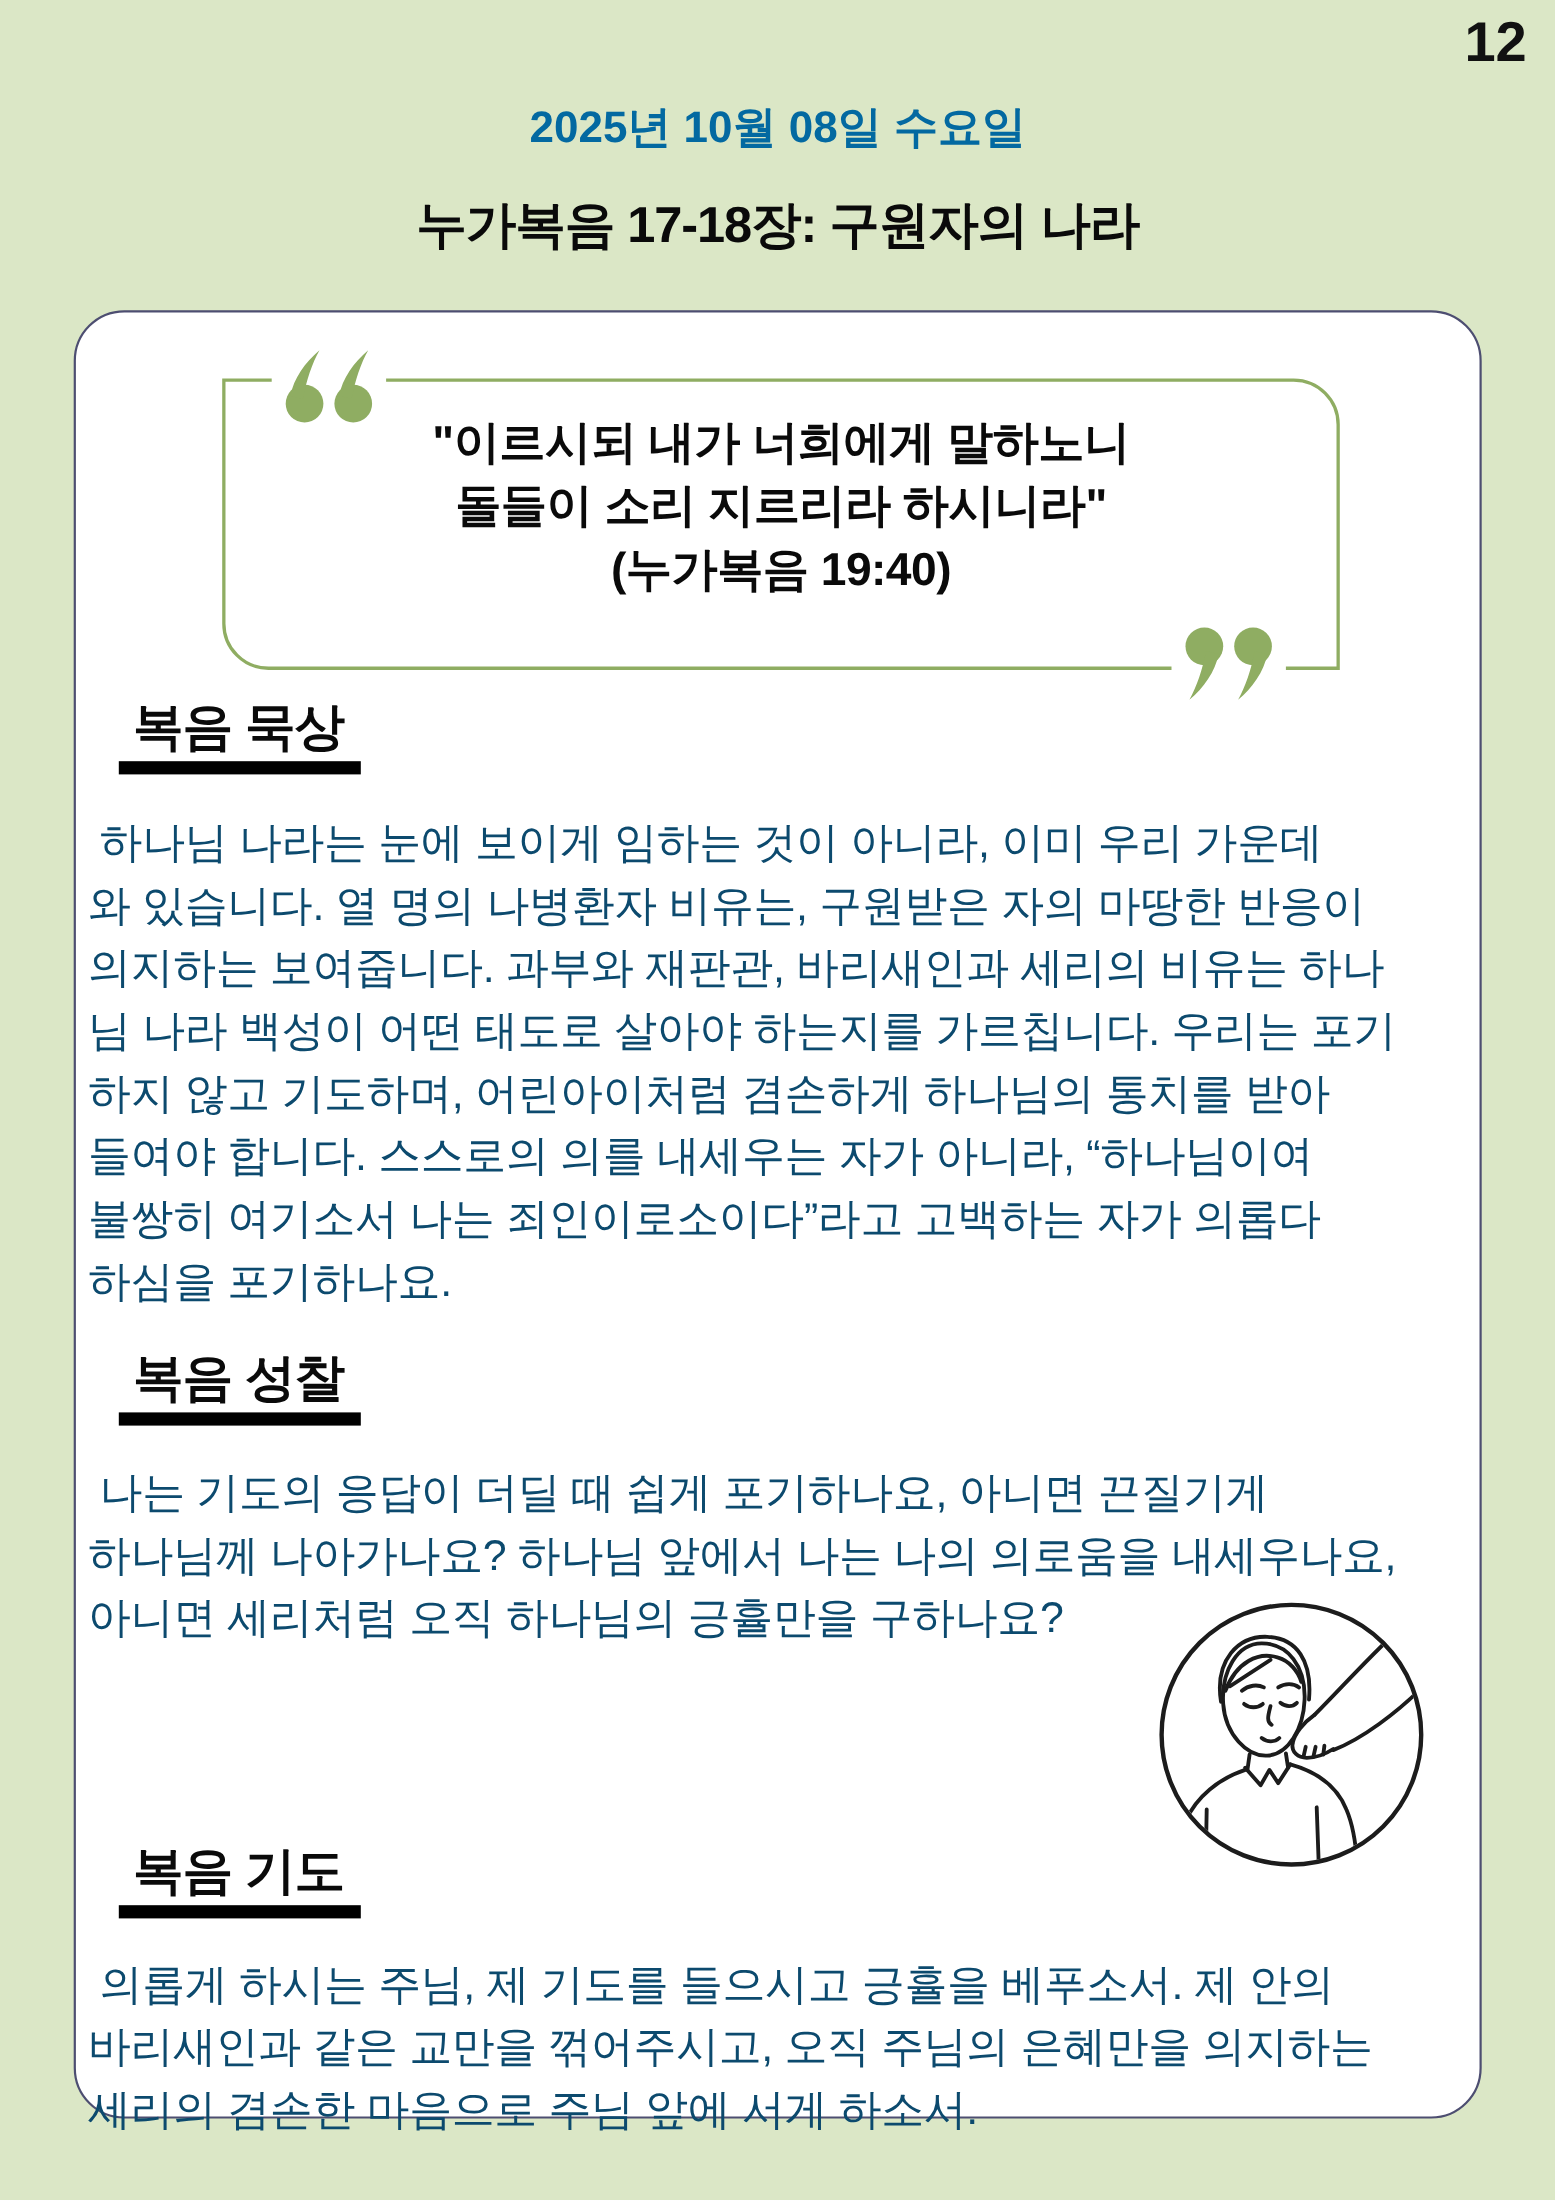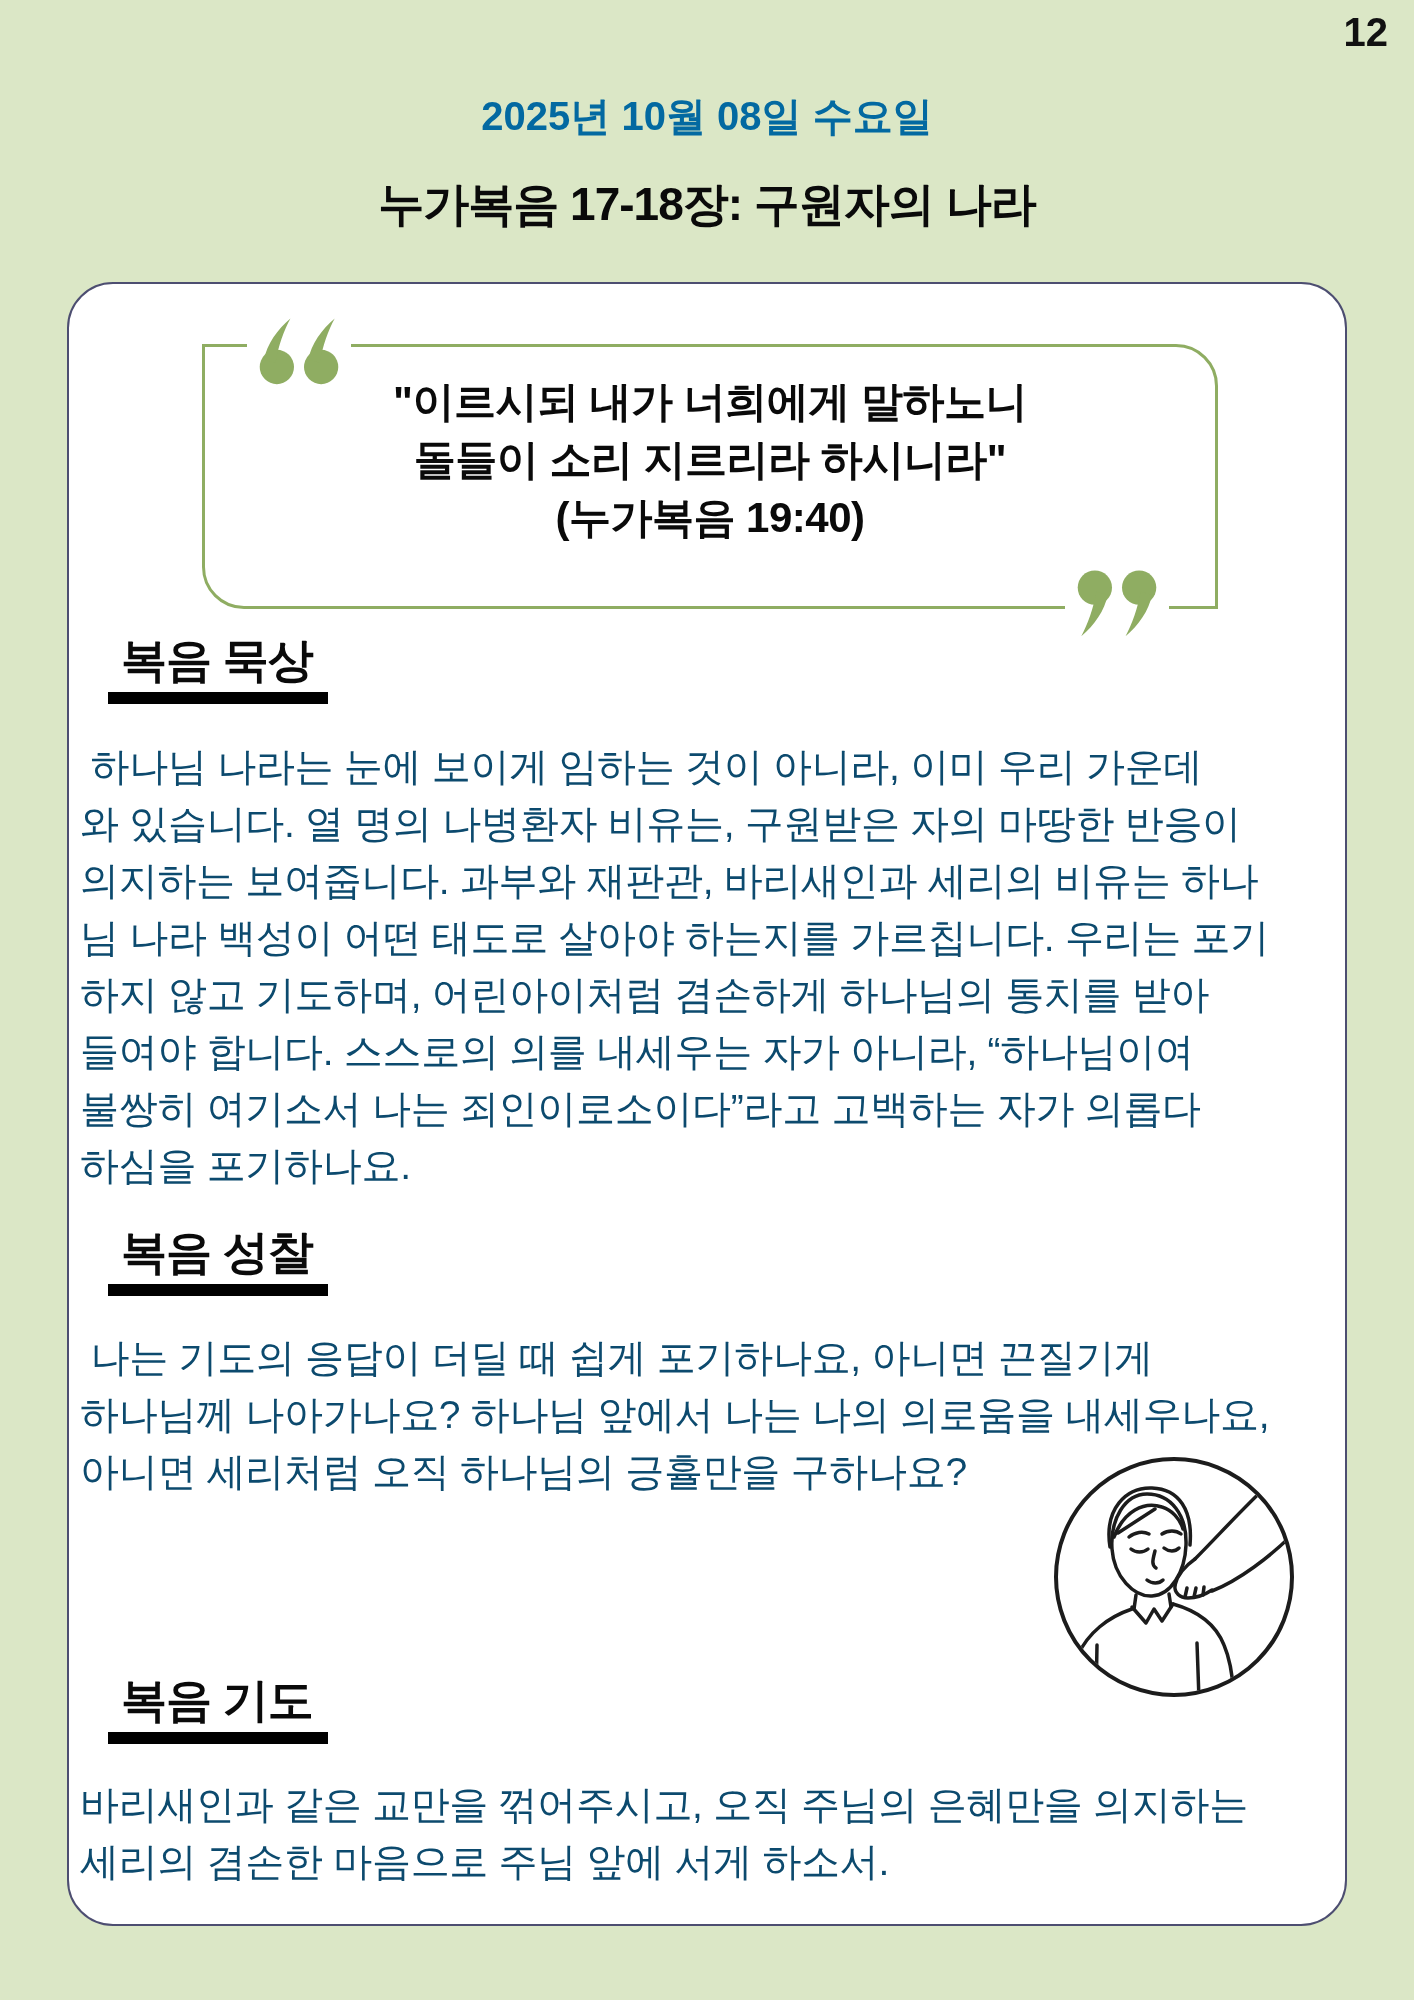--- a/index.html
+++ b/index.html
@@ -6,21 +6,21 @@
   html,body { width:1414px; height:2000px; }
   body {
     background:#dbe7c6;
     font-family:"Liberation Sans","DejaVu Sans",sans-serif;
     color:#0b0b0b;
     position:relative;
     overflow:hidden;
   }
   .page-number {
     position:absolute; top:10px; right:26px;
-    font-size:40px; font-weight:700; line-height:1.1; color:#111;
+    font-size:51px; font-weight:700; line-height:1.1; color:#111;
   }
   .date-line {
     padding-top:92px; text-align:center;
     font-size:40px; font-weight:600; line-height:48px; color:#0369a1;
   }
   .page-title {
     margin-top:26px; text-align:center;
     font-size:46px; font-weight:800; line-height:76px; color:#0a0a0a;
     letter-spacing:-1px;
   }
@@ -131,21 +131,21 @@
   <div class="section-head mt-h2">
     <div class="head-text">복음 성찰</div>
     <div class="head-bar"></div>
   </div>
   <div class="para mt-p2"><div> 나는 기도의 응답이 더딜 때 쉽게 포기하나요, 아니면 끈질기게</div><div>하나님께 나아가나요? 하나님 앞에서 나는 나의 의로움을 내세우나요,</div><div>아니면 세리처럼 오직 하나님의 긍휼만을 구하나요?</div></div>
 
   <div class="section-head mt-h3">
     <div class="head-text">복음 기도</div>
     <div class="head-bar"></div>
   </div>
-  <div class="para mt-p3"><div>바리새인과 같은 교만을 꺾어주시고, 오직 주님의 은혜만을 의지하는</div><div>세리의 겸손한 마음으로 주님 앞에 서게 하소서.</div></div>
+  <div class="para mt-p3"><div> 의롭게 하시는 주님, 제 기도를 들으시고 긍휼을 베푸소서. 제 안의</div><div>바리새인과 같은 교만을 꺾어주시고, 오직 주님의 은혜만을 의지하는</div><div>세리의 겸손한 마음으로 주님 앞에 서게 하소서.</div></div>
 
   <div class="illustration">
     <svg width="250" height="250" viewBox="0 0 250 250" xmlns="http://www.w3.org/2000/svg">
       <defs>
         <clipPath id="circ">
             <circle cx="122" cy="128" r="116"></circle>
           </clipPath>
       </defs>
       <circle cx="122" cy="128" r="118" fill="#ffffff" stroke="#1c1c1c" stroke-width="4"></circle>
       <g clip-path="url(#circ)" stroke="#1c1c1c" stroke-width="3.5" fill="none" stroke-linecap="round" stroke-linejoin="round">

